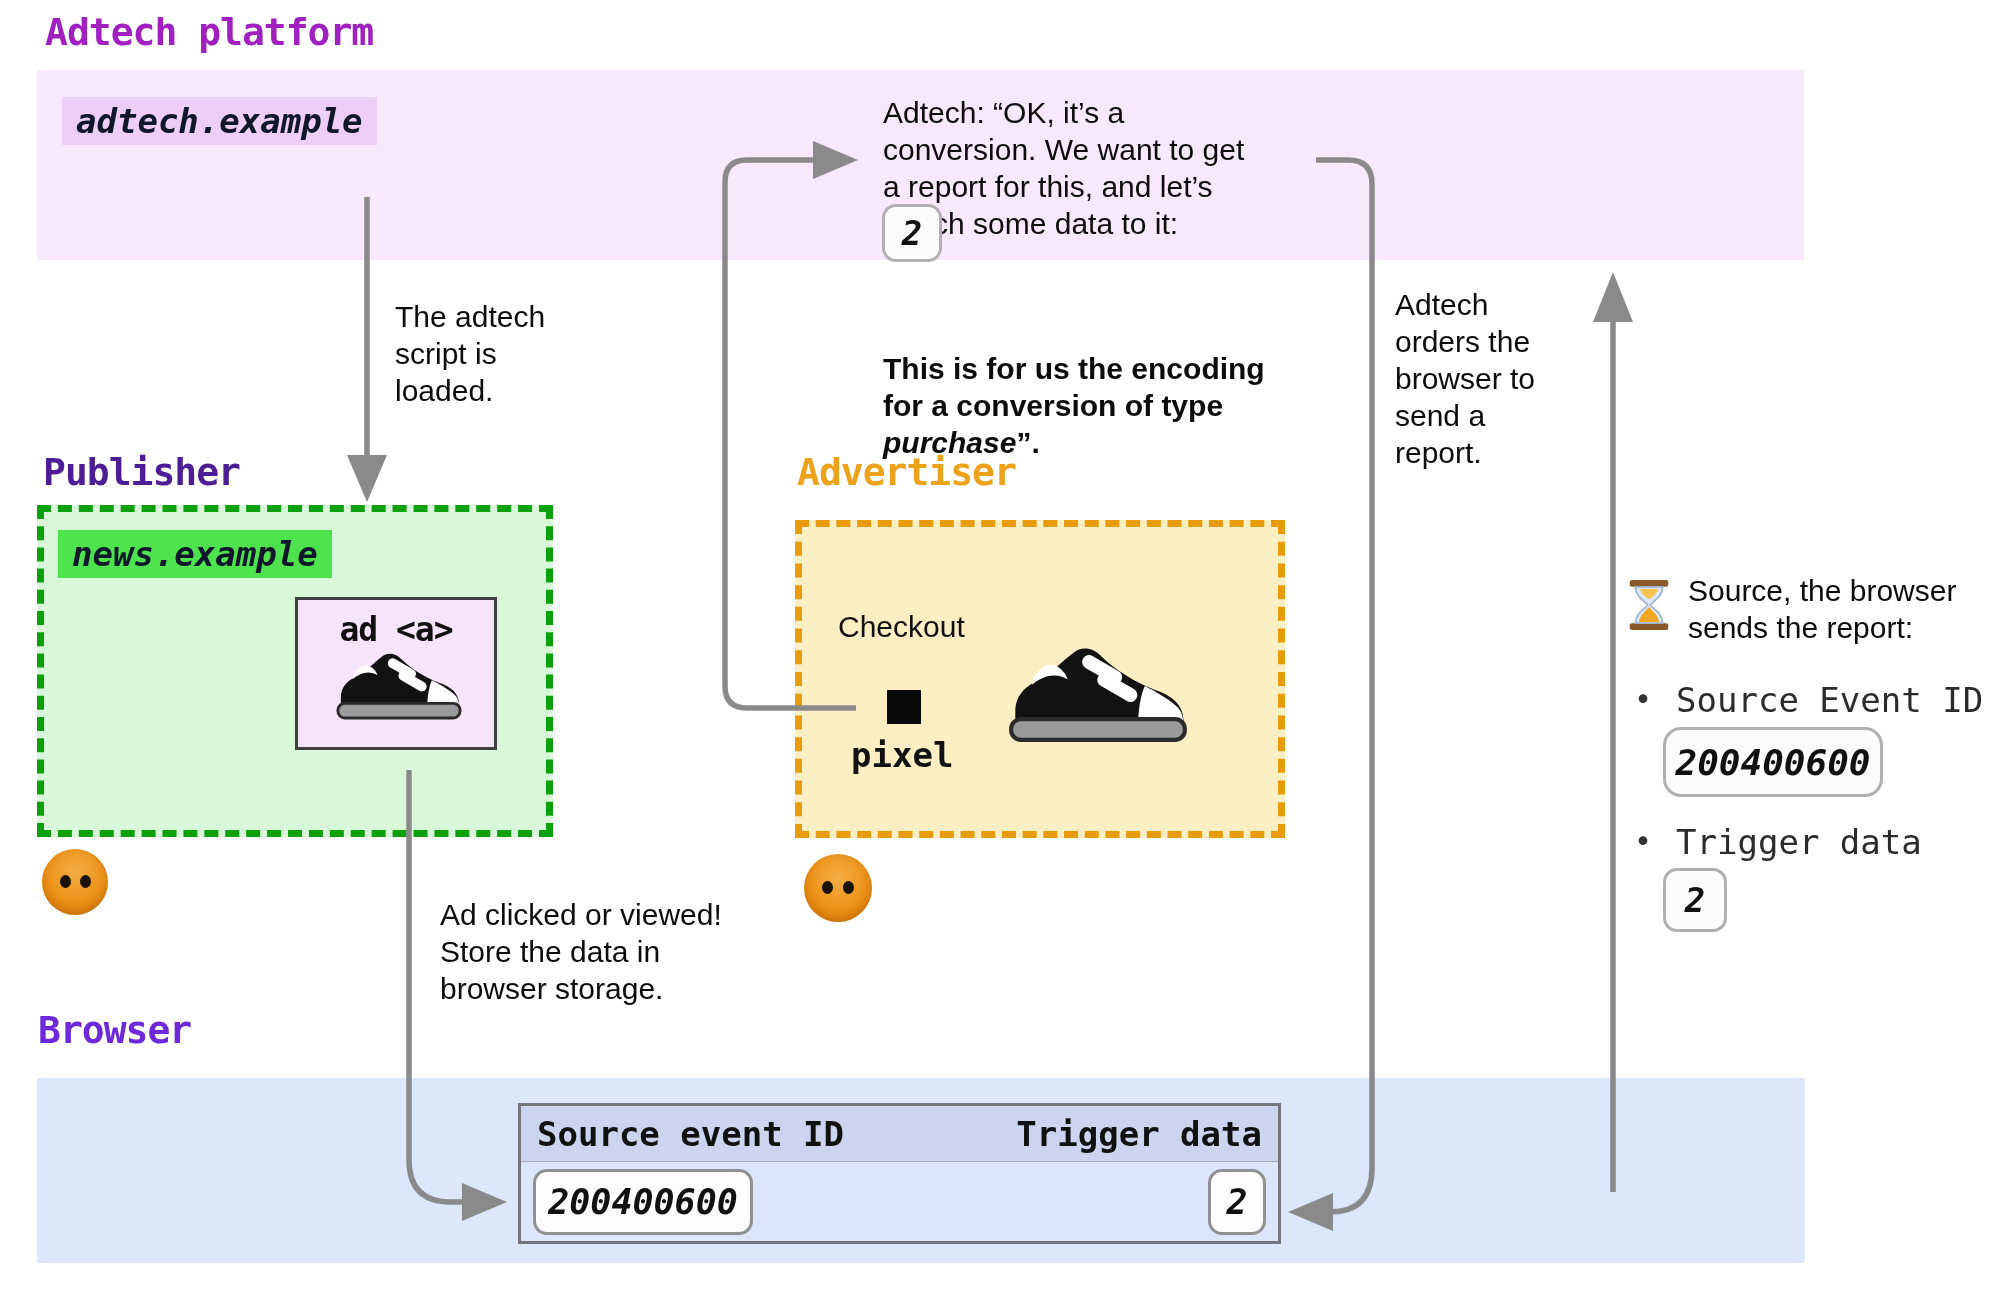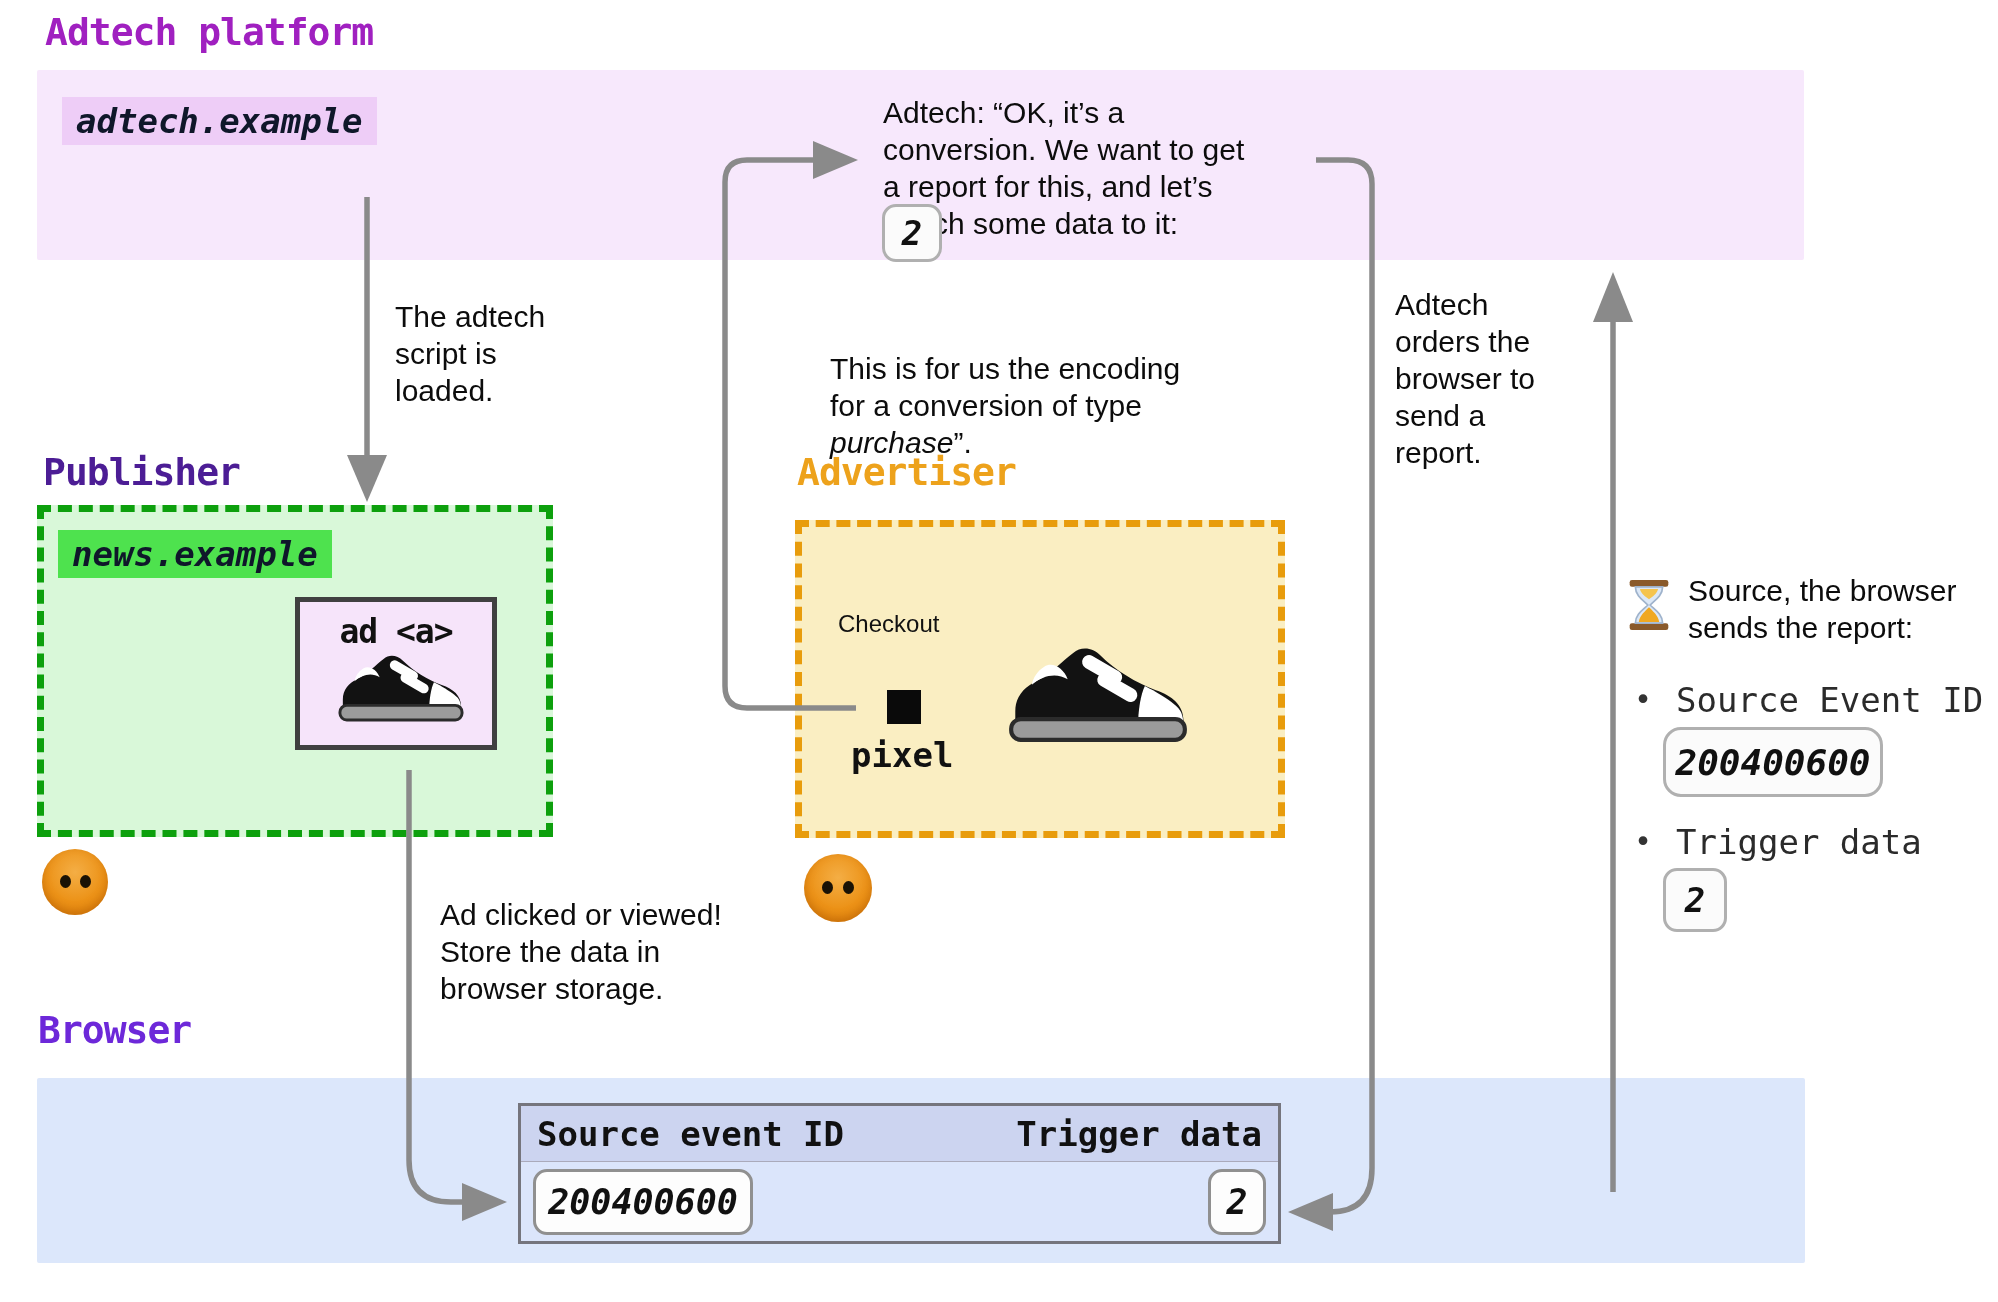--- a/index.html
+++ b/index.html
@@ -23,45 +23,45 @@
     font-style:italic;font-weight:bold;font-size:34px;color:#0f172a;padding:4px 14px;white-space:nowrap;}
   .d-adtech{left:62px;top:97px;background:#eecdf7;}
   .d-publisher{left:58px;top:530px;background:#4ee24e;}
   .d-advertiser{left:818px;top:545px;background:#fcd877;}
 
   .frame{position:absolute;box-sizing:border-box;}
   .publisher-box{left:37px;top:505px;width:516px;height:332px;background:#d9f8d9;border:7px dashed #0da00d;}
   .advertiser-box{left:795px;top:520px;width:490px;height:318px;background:#faeec2;border:7px dashed #e89c0c;}
 
   .ad-box{position:absolute;left:295px;top:597px;width:202px;height:153px;background:#f6e4fa;
-    border:5px solid #404040;box-sizing:border-box;text-align:center;}
+    border:3px solid #404040;box-sizing:border-box;text-align:center;}
   .ad-label{margin-top:10px;font-size:33px;font-weight:bold;letter-spacing:-1px;}
 
   .body-text{position:absolute;font-size:30px;line-height:37px;white-space:pre-line;color:#0c0c0c;}
   .t-script{left:395px;top:298px;}
   .t-quote{left:883px;top:94px;}
-  .t-encoding{left:830px;top:350px;}
+  .t-encoding{left:883px;top:350px;font-weight:bold;}
   .t-clicked{left:440px;top:896px;}
   .t-orders{left:1395px;top:286px;}
   .t-later{left:1688px;top:572px;}
 
   .chip{position:absolute;box-sizing:border-box;background:#fbfbfb;border:3px solid #b0b0b0;
     border-radius:14px;display:flex;align-items:center;justify-content:center;
     font-family:"DejaVu Sans Mono","Liberation Mono",monospace;font-weight:bold;font-style:italic;color:#111;}
   .chip-trigger-top{left:882px;top:204px;width:60px;height:58px;font-size:34px;}
   .chip-report-source{left:1663px;top:727px;width:220px;height:70px;font-size:36px;border-radius:18px;}
   .chip-report-trigger{left:1663px;top:868px;width:64px;height:64px;font-size:34px;}
 
   .report-item{position:absolute;left:1634px;display:flex;align-items:flex-start;
     font-family:"DejaVu Sans Mono","Liberation Mono",monospace;font-size:34px;color:#2b2b2b;white-space:nowrap;}
   .report-item .bullet{font-size:30px;margin-right:24px;margin-top:2px;color:#333;}
   .ri-1{top:680px;}
   .ri-2{top:822px;}
 
-  .checkout-label{position:absolute;left:838px;top:610px;font-size:24px;}
+  .checkout-label{position:absolute;left:838px;top:610px;font-size:30px;}
   .pixel-square{position:absolute;left:887px;top:690px;width:34px;height:34px;background:#0a0a0a;}
   .pixel-label{position:absolute;left:851px;top:735px;font-size:34px;font-weight:bold;}
 
   .face{position:absolute;border-radius:50%;
     background:radial-gradient(circle at 50% 35%,#f4ae45 0%,#ec9217 55%,#df7f06 100%);
     box-shadow:inset 0 -4px 8px rgba(150,70,0,.35);}
   .face .eye{position:absolute;width:11px;height:13px;background:#1a1205;border-radius:50%;top:40%;}
   .face .eye.l{left:27%;}
   .face .eye.r{left:57%;}
   .face1{left:42px;top:849px;width:66px;height:66px;}

